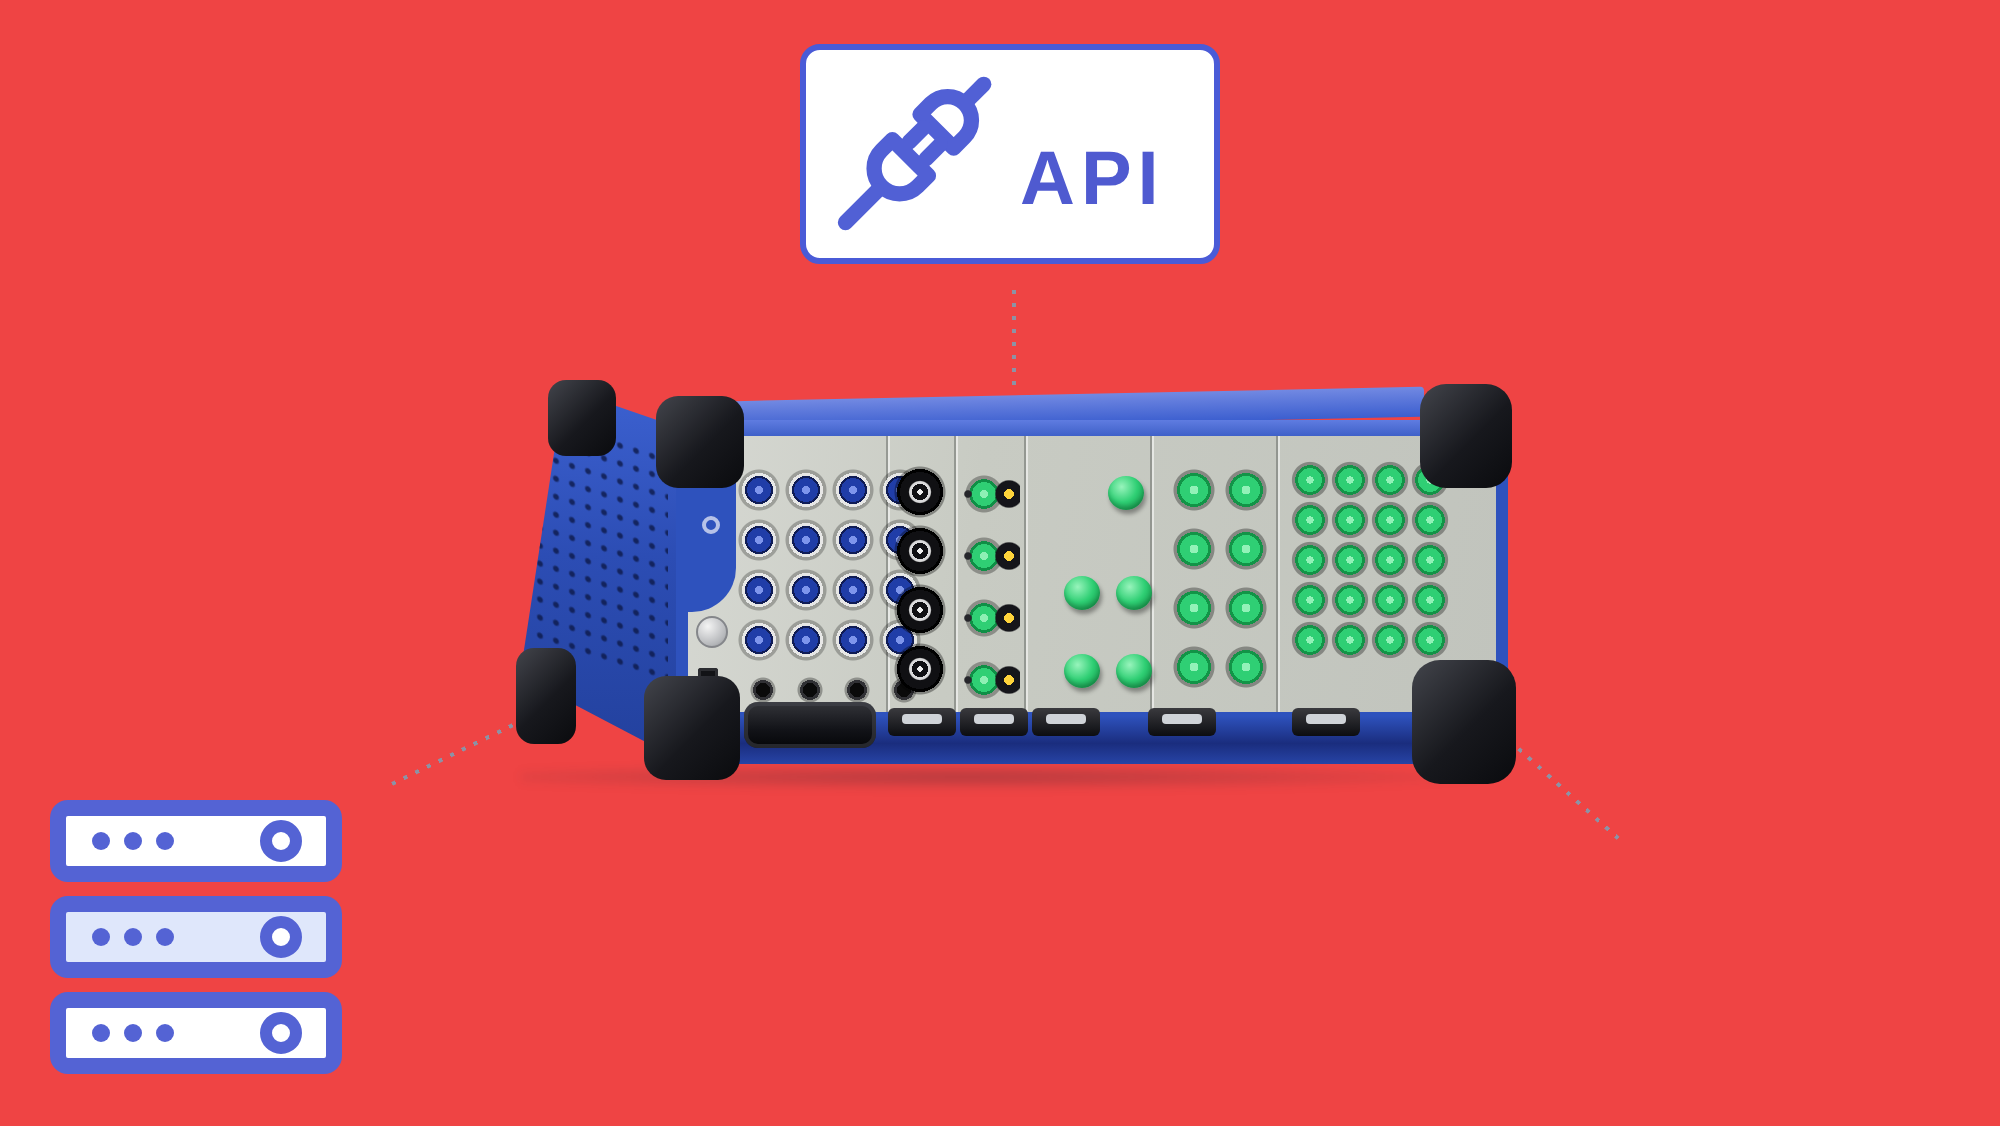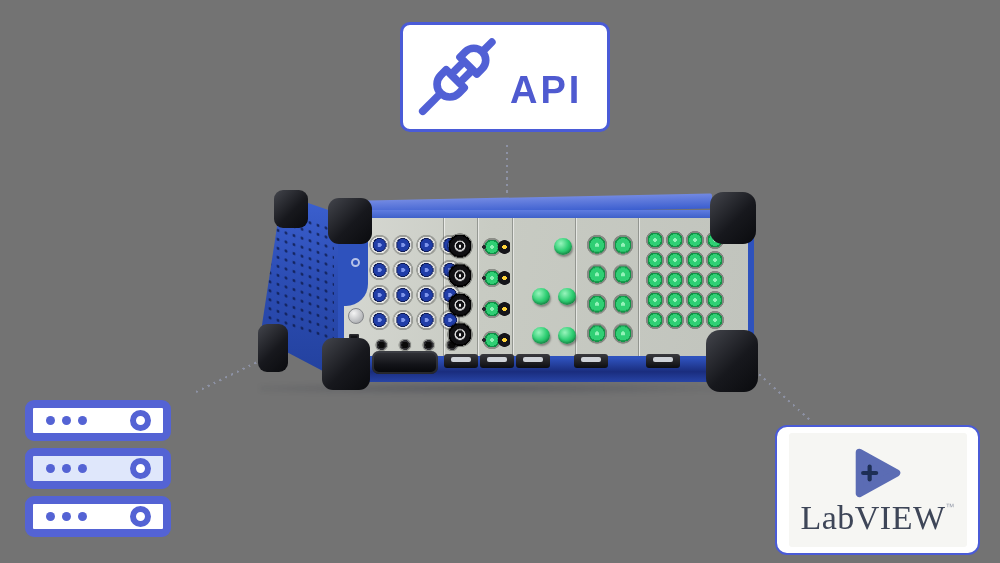--- a/index.html
+++ b/index.html
@@ -1,19 +1,19 @@
 <!DOCTYPE html>
 <html><head>
 <meta charset="utf-8">
 <style>
   * { margin:0; padding:0; box-sizing:border-box; }
   html,body { background:#ffffff; }
   .canvas {
     position:relative; width:1000px; height:563px; overflow:hidden;
-    background:#737373; font-family:"Liberation Sans", sans-serif;
+    background:#ef4444; font-family:"Liberation Sans", sans-serif;
   }
 
   
   .dot-line { position:absolute; }
   .dl-top {
     left:506px; top:145px; width:2px; height:52px;
     background:repeating-linear-gradient(to bottom,#8d92a5 0 2px,transparent 2px 6.5px);
   }
   .dl-left {
     left:196px; top:391px; width:103px; height:2px;
@@ -320,28 +320,14 @@
     <div class="server-unit">
       <span class="srv-dots">
           <i></i>
           <i></i>
           <i></i>
         </span>
       <span class="srv-ring"></span>
     </div>
   </div>
 
-  <div class="labview-box">
-    <div class="lv-inner">
-      <svg class="lv-logo" viewBox="0 0 56 56" aria-hidden="true">
-        <polygon points="8,6 48,28 8,50" fill="#5b6cb4" stroke="#5b6cb4" stroke-width="8" stroke-linejoin="round"></polygon>
-        <g stroke="#1e2f55" stroke-width="4.5" stroke-linecap="round">
-          <line x1="12" y1="28" x2="26" y2="28"></line>
-          <line x1="19" y1="21" x2="19" y2="35"></line>
-        </g>
-      </svg>
-      <div class="lv-textrow">
-        <span class="lv-word">LabVIEW</span><span class="lv-tm">™</span>
-      </div>
-    </div>
-  </div>
 
 </div>
 
 </body></html>

